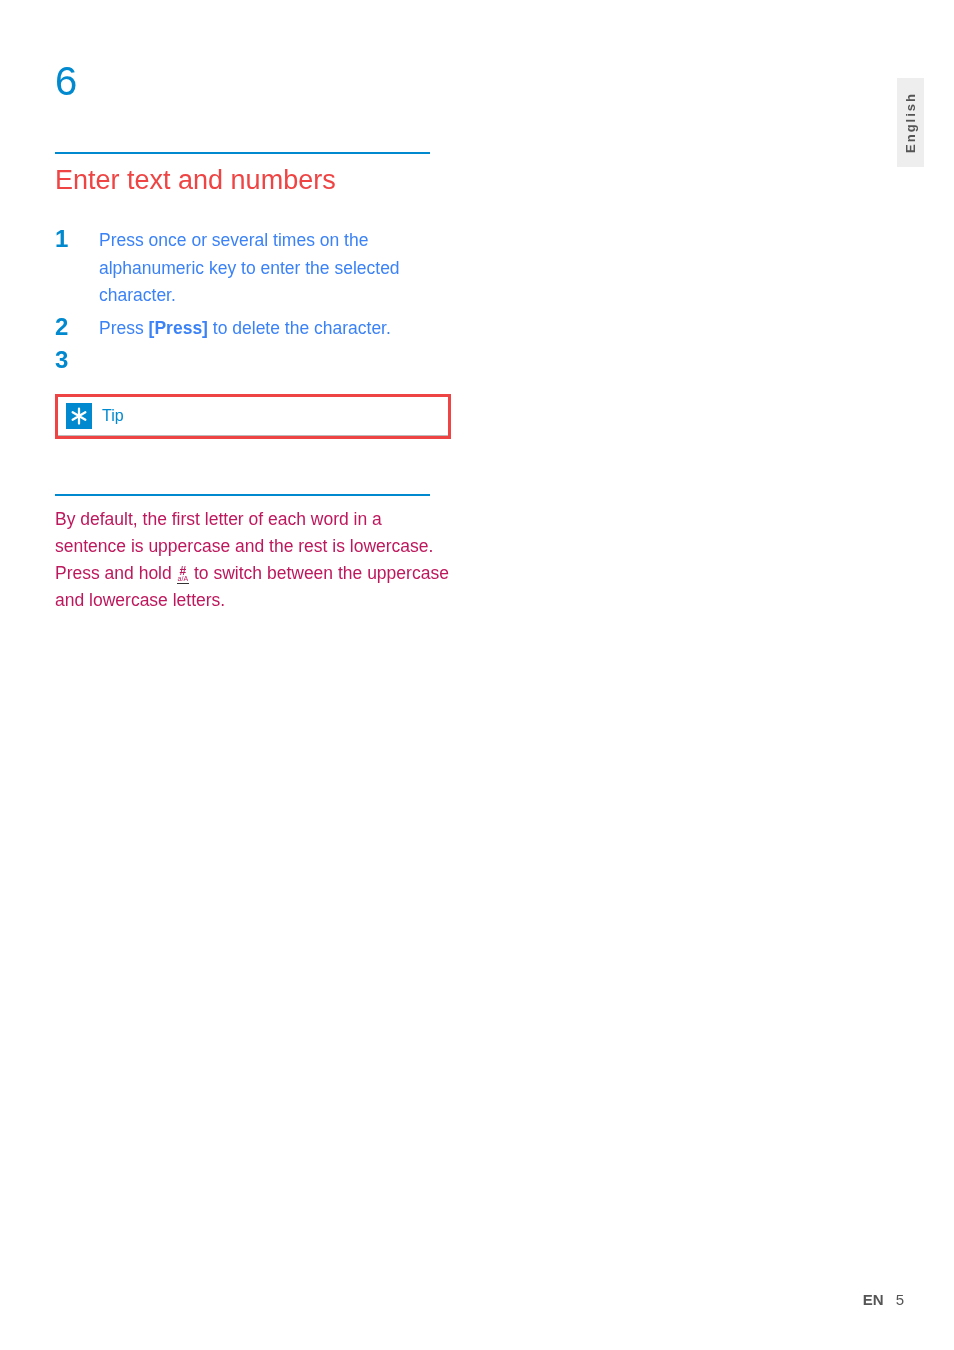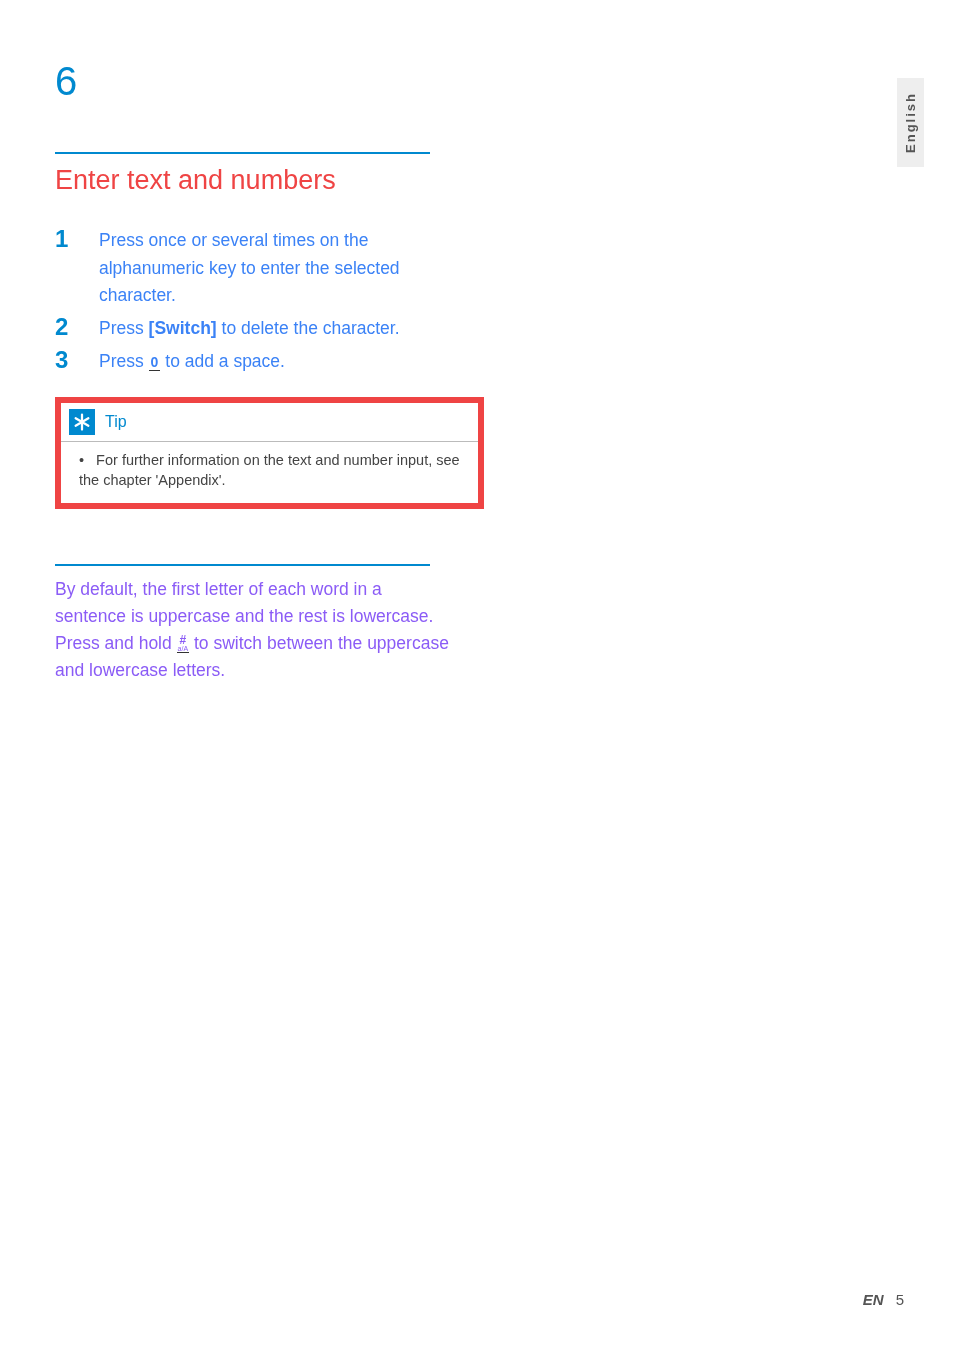--- a/index.html
+++ b/index.html
@@ -80,23 +80,23 @@
       border-bottom: 1.5px solid #333;
       padding: 0 2px;
       line-height: 1;
       vertical-align: baseline;
     }
     .key-zero { font-size: 14px; }
     .key-hash-wrap { display:inline-block; text-align:center; border-bottom:1.5px solid #333; padding:0 1px; line-height:0.9; vertical-align:middle; }
     .key-hash-top { font-size:12px; font-weight:bold; display:block; }
     .key-hash-sub { font-size:7px; display:block; }
     .tip-box {
-      border: 6px solid #ef4444;
+      border: 3px solid #ef4444;
       margin-bottom: 55px;
-      width: 429px;
+      width: 396px;
     }
     .tip-header {
       display: flex;
       align-items: center;
       padding: 6px 8px 4px 8px;
     }
     .tip-icon-box {
       background: #0089cf;
       width: 26px;
       height: 26px;
@@ -120,21 +120,21 @@
     .tip-body {
       padding: 8px 12px 12px 18px;
       font-size: 14.5px;
       line-height: 1.4;
       color: #444;
     }
     .tip-body .bullet { padding-left: 8px; }
     .para {
       font-size: 17.5px;
       line-height: 1.55;
-      color: #8b5cf6;
+      color: #be185d;
       width: 400px;
     }
     .side-tab {
       position: absolute;
       right: 30px;
       top: 78px;
       background: #eee;
       padding: 14px 6px;
       writing-mode: vertical-rl;
       transform: rotate(180deg);
@@ -143,21 +143,21 @@
       color: #555;
       font-weight: bold;
     }
     .footer {
       position: absolute;
       bottom: 42px;
       right: 50px;
       font-size: 15px;
       color: #555;
     }
-    .footer .en { font-weight: bold; margin-right: 12px; font-style: italic; }
+    .footer .en { font-weight: bold; margin-right: 12px; }
   </style>
 </head>
 <body>
 
 <div class="page">
 
   <div class="side-tab">English</div>
 
   <div class="column">
 
@@ -170,44 +170,38 @@
     <h2 class="section-title">Enter text and numbers</h2>
 
     <ol class="step-list">
       <li class="step-item">
         <span class="step-num">1</span>
         <span class="step-text">Press once or several times on the alphanumeric key to enter the selected character.</span>
       </li>
       <li class="step-item">
         <span class="step-num">2</span>
         <span class="step-text">
-          <span>Press </span><b>[Switch]</b><span> to delete the character.</span>
+          <span>Press </span><b>[Press]</b><span> to delete the character.</span>
         </span>
       </li>
       <li class="step-item">
         <span class="step-num">3</span>
-        <span class="step-text">
-          <span>Press </span><span class="key-icon"><span style="display:inline-block; text-align:center;"><span class="key-zero">0</span></span></span><span> to add a space.</span>
-        </span>
       </li>
     </ol>
 
     <div class="tip-box">
       <div class="tip-header">
         <div class="tip-icon-box">
           <svg width="18" height="18" viewBox="0 0 24 24" fill="#fff">
               <path d="M12 2v20M3.5 7l17 10M3.5 17l17-10" stroke="#fff" stroke-width="3" stroke-linecap="round"></path>
             </svg>
         </div>
         <span class="tip-label">Tip</span>
       </div>
       <hr class="tip-rule">
-      <div class="tip-body">
-        • <span class="bullet">For further information on the text and number input, see the chapter 'Appendix'.</span>
-      </div>
     </div>
 
     <hr class="section-rule">
 
     <p class="para">
       <span>By default, the first letter of each word in a sentence is uppercase and the rest is lowercase. Press and hold </span><span class="key-hash-wrap"><span class="key-hash-top">#</span><span class="key-hash-sub">a/A</span></span><span> to switch between the uppercase and lowercase letters.</span>
     </p>
 
   </div>
 

